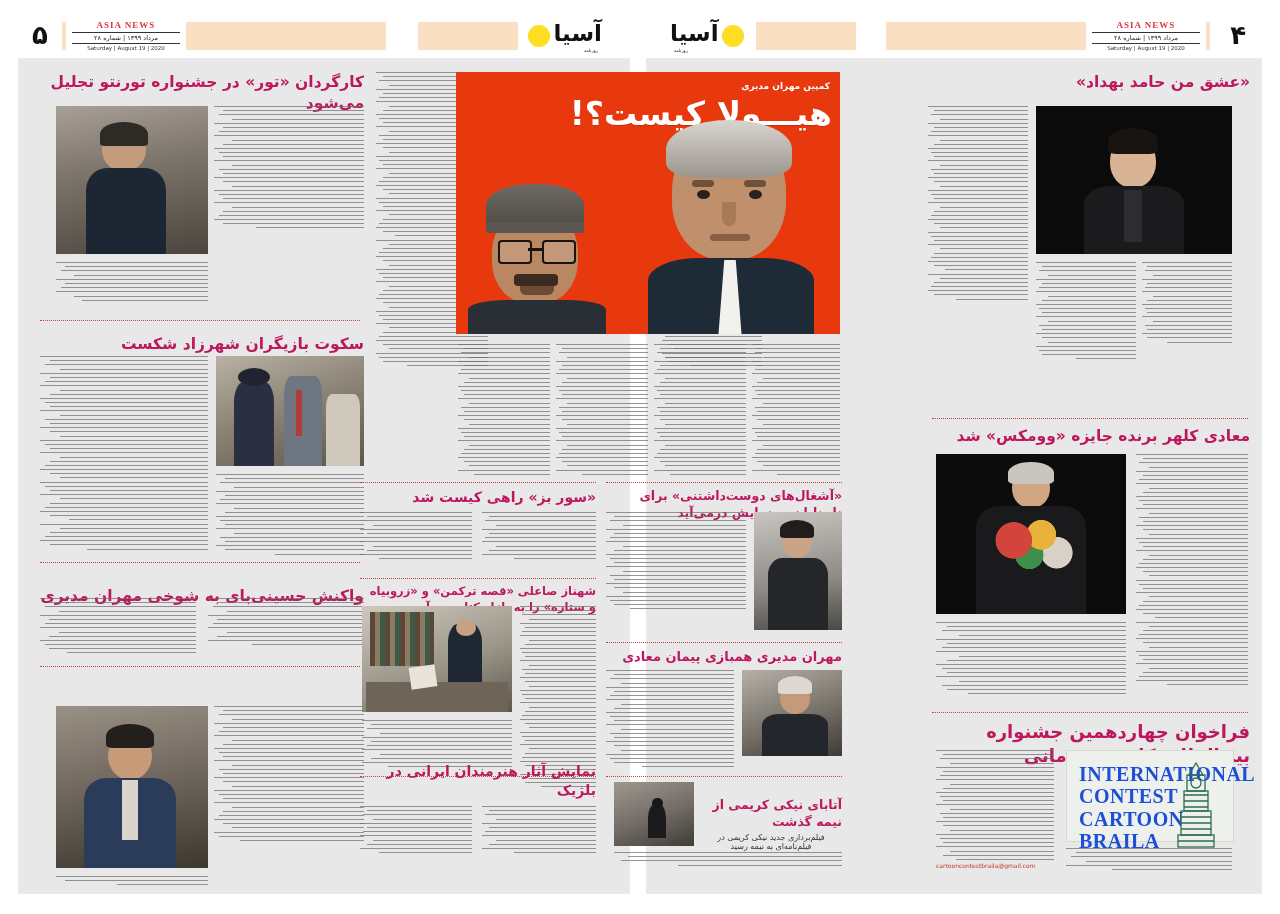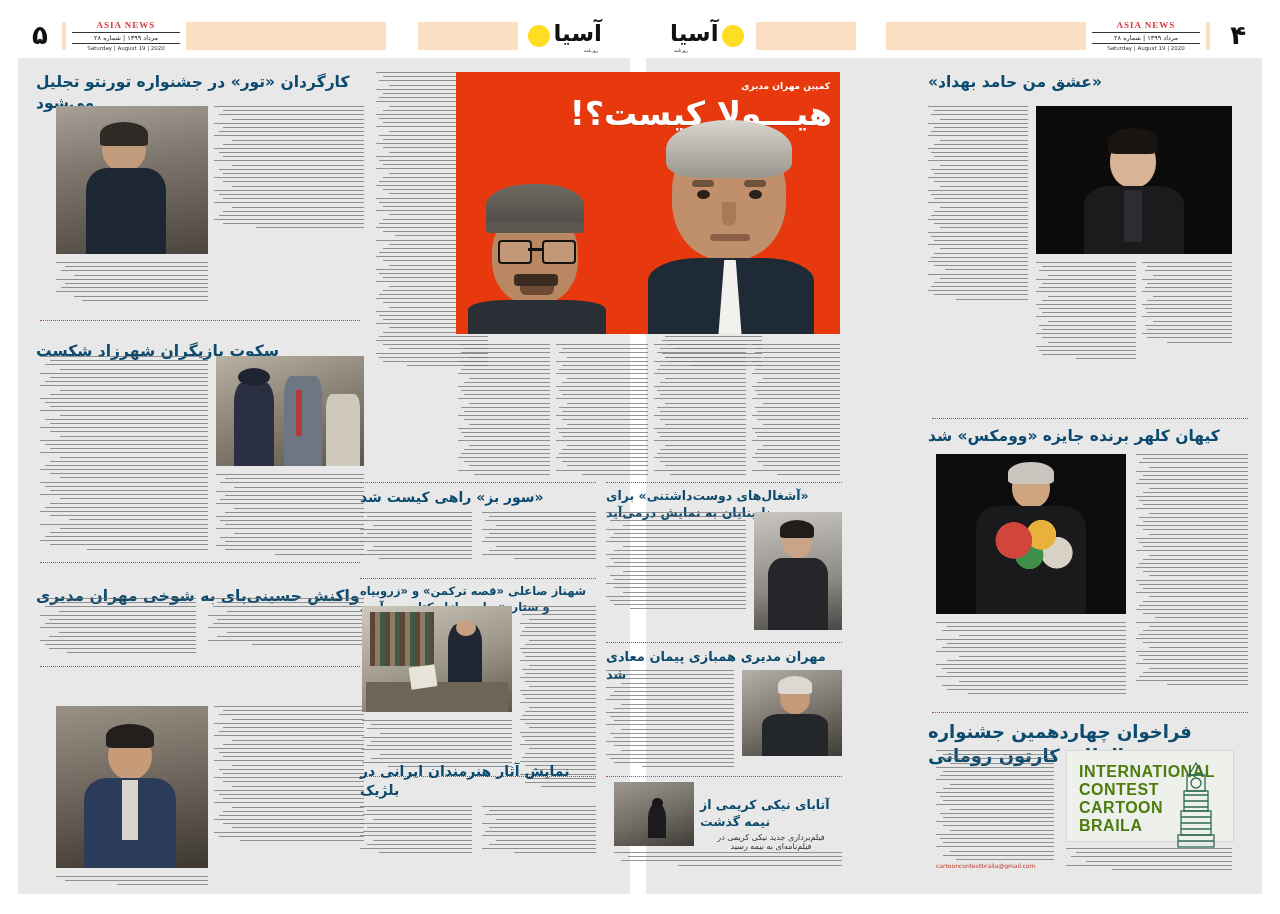--- a/index.html
+++ b/index.html
@@ -25,37 +25,37 @@
   .logo-word{position:absolute;top:2px;font-size:23px;color:#111;font-weight:bold;line-height:26px;font-family:"DejaVu Sans",sans-serif;}
   .logo-sub{position:absolute;bottom:1px;font-size:4.5px;color:#222;}
 
   
   .body{position:absolute;}
   .ln{height:1px;background:#6d6d6d;margin-bottom:3.2px;opacity:.72;}
   .ln.s1{width:100%} .ln.s2{width:94%} .ln.s3{width:88%} .ln.s4{width:97%}
   .ln.s5{width:72%} .ln.s6{width:83%} .ln.s7{width:60%}
   .col-r .ln{margin-left:auto;}
 
-  h2.hl{margin:0;font-size:15.5px;font-weight:bold;color:#0c4a6e;text-align:left;direction:rtl;
+  h2.hl{margin:0;font-size:15.5px;font-weight:bold;color:#be185d;text-align:right;direction:rtl;
         font-family:"DejaVu Sans",sans-serif;line-height:1.35;}
   h3.sub{margin:0;font-size:8px;font-weight:normal;color:#333;text-align:center;direction:rtl;}
   .rule{border-top:1.4px dotted #c6433f;height:0;}
 
   .photo{position:absolute;background:#8d9196;overflow:hidden;}
 
   
   .poster{position:absolute;background:#e8380d;overflow:hidden;}
   .poster .kicker{position:absolute;top:9px;right:10px;color:#fff;font-size:9px;font-weight:bold;direction:rtl;}
   .poster .big{position:absolute;top:22px;right:8px;color:#fff;font-size:33px;font-weight:bold;direction:rtl;
                letter-spacing:-1px;text-shadow:0 1px 0 rgba(0,0,0,.15);}
 
   
   .cartoon{position:absolute;background:#eef0ec;border:1px solid #d6d8d4;}
-  .cartoon .ct{position:absolute;left:12px;top:12px;font-family:Liberation Sans, sans-serif;
-               font-size:16px;font-weight:bold;color:#4d7c0f;line-height:1.12;letter-spacing:.5px;}
+  .cartoon .ct{position:absolute;left:12px;top:12px;font-family:Liberation Serif, serif;
+               font-size:20px;font-weight:bold;color:#1d4ed8;line-height:1.12;letter-spacing:.5px;}
   .cartoon .tower{position:absolute;right:14px;top:10px;width:46px;height:88px;}
 
   .mail{position:absolute;font-size:6px;color:#c0392b;direction:ltr;}
 </style>
 </head>
 <body>
 
 <div class="spread">
 
   <div class="page page-left">
@@ -126,21 +126,21 @@
         <div class="ln s3"></div>
       <div class="ln s1"></div>
         <div class="ln s2"></div>
         <div class="ln s4"></div>
         <div class="ln s1"></div>
       <div class="ln s3"></div>
         <div class="ln s6"></div>
     </div>
     <div class="rule" style="position:absolute;left:22px;top:306px;width:320px;"></div>
 
-    <div style="position:absolute;left:18px;top:327px;width:328px;">
+    <div style="position:absolute;left:18px;top:320px;width:328px;">
       <h2 class="hl">سکوت بازیگران شهرزاد شکست</h2>
     </div>
     <div class="photo" style="left:198px;top:342px;width:148px;height:110px;
          background:linear-gradient(160deg,#b9b2a4 0%,#8d8577 45%,#5d564c 100%);">
       <div style="position:absolute;left:18px;top:26px;width:40px;height:84px;background:#2a3042;border-radius:24% 24% 0 0;"></div>
       <div style="position:absolute;left:22px;top:12px;width:32px;height:18px;border-radius:50%;background:#1f2430;"></div>
       <div style="position:absolute;left:68px;top:20px;width:38px;height:90px;background:#6e7682;border-radius:20% 20% 0 0;"></div>
       <div style="position:absolute;left:80px;top:34px;width:6px;height:46px;background:#b23b3b;"></div>
       <div style="position:absolute;left:110px;top:38px;width:34px;height:72px;background:#cfc9bd;border-radius:18% 18% 0 0;"></div>
     </div>
@@ -570,21 +570,21 @@
         <div class="ln s3"></div>
         <div class="ln s4"></div>
       <div class="ln s2"></div>
         <div class="ln s1"></div>
         <div class="ln s2"></div>
         <div class="ln s5"></div>
     </div>
     <div class="rule" style="position:absolute;left:286px;top:404px;width:316px;"></div>
 
     <div style="position:absolute;left:282px;top:412px;width:322px;">
-      <h2 class="hl">کیهان کلهر برنده جایزه «وومکس» شد</h2>
+      <h2 class="hl">معادی کلهر برنده جایزه «وومکس» شد</h2>
     </div>
     <div class="photo" style="left:290px;top:440px;width:190px;height:160px;background:#0c0c0d;">
       <div style="position:absolute;left:76px;top:14px;width:38px;height:40px;border-radius:48%;background:#cfa582;"></div>
       <div style="position:absolute;left:72px;top:8px;width:46px;height:22px;border-radius:50% 50% 16% 16%;background:#c9c5bf;"></div>
       <div style="position:absolute;left:40px;top:52px;width:110px;height:108px;border-radius:20% 20% 0 0;background:#1a1a1c;"></div>
       <div style="position:absolute;left:52px;top:64px;width:86px;height:56px;border-radius:14px;
                   background:radial-gradient(circle at 30% 40%,#d2453c 0 26%,transparent 27%),
                              radial-gradient(circle at 62% 30%,#e8b23a 0 22%,transparent 23%),
                              radial-gradient(circle at 48% 66%,#3f8f4a 0 24%,transparent 25%),
                              radial-gradient(circle at 80% 62%,#d8d2c6 0 20%,transparent 21%);"></div>

